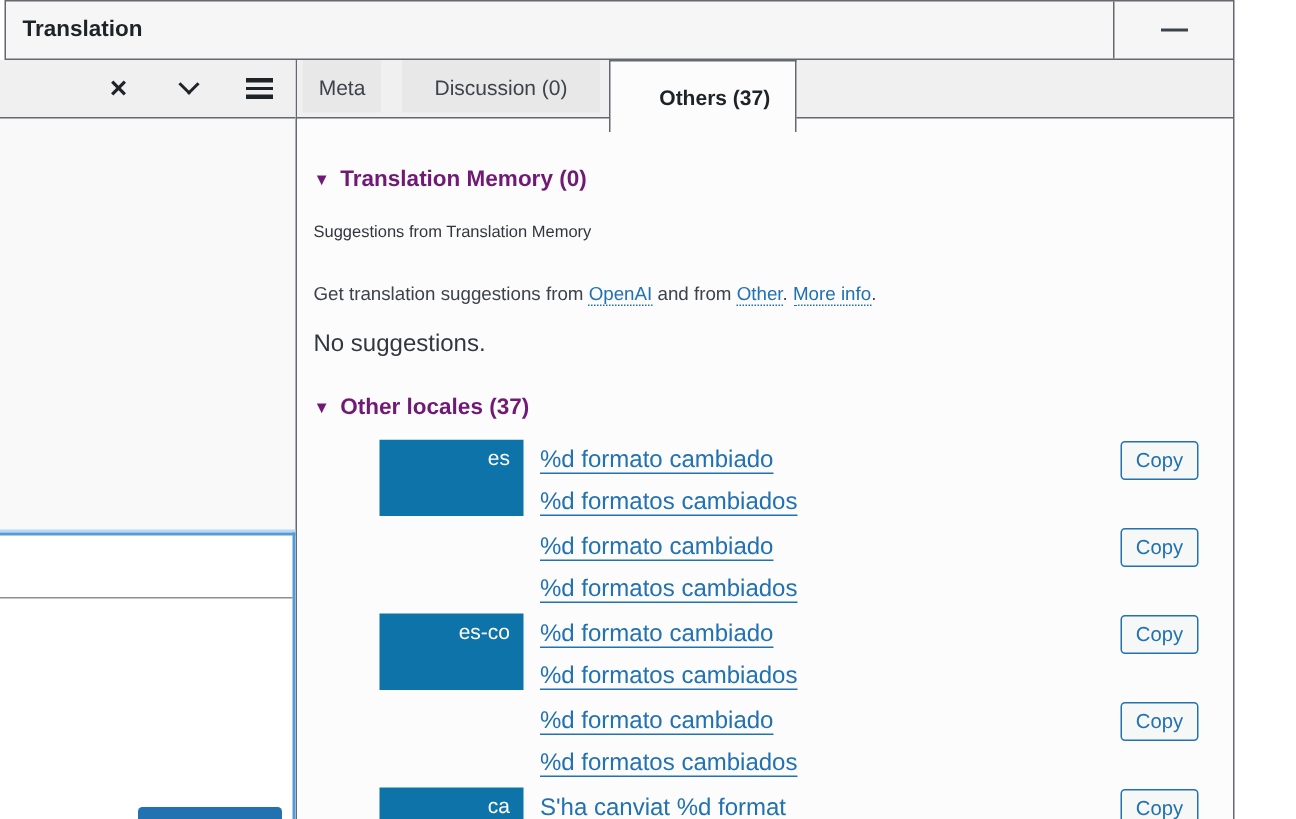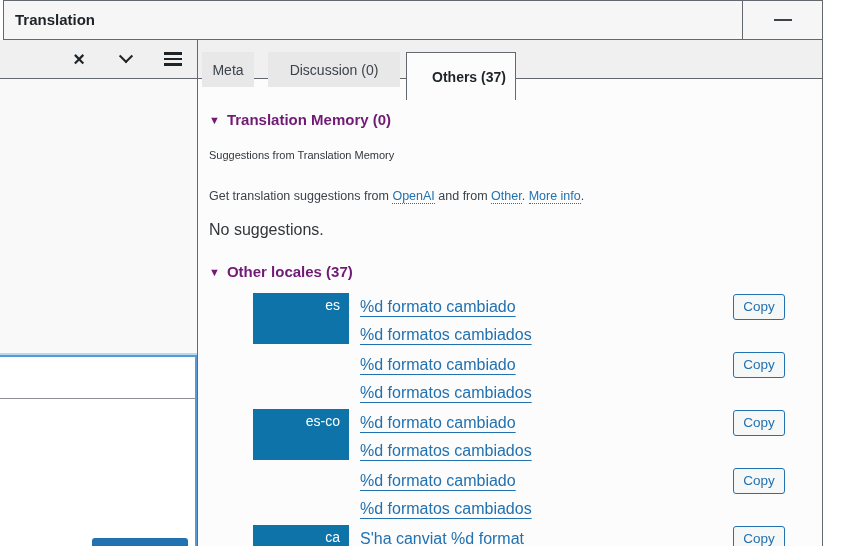--- a/index.html
+++ b/index.html
@@ -39,26 +39,26 @@
                     background:#8c8f94; }
   .primary-btn-sliver { position:absolute; left:92px; bottom:0; width:96px;
                         height:8px; background:#2271b1;
                         border-radius:3px 3px 0 0; cursor:pointer; }
 
   
   .right-panel { position:absolute; left:198px; top:40px; width:625px; bottom:0;
                  background:#fcfcfc; border-right:1px solid #646970; }
   .tabbar { position:relative; height:39px; background:#f0f0f1;
             border-bottom:1px solid #646970; z-index:1; }
-  .tab { position:absolute; top:12px; height:35px; background:#e8e8e9;
+  .tab { position:absolute; top:0; height:35px; background:#e8e8e9;
          display:flex; align-items:center; justify-content:center;
          font-size:14px; color:#3c434a; cursor:pointer; }
   .tab-meta { left:4px; width:52px; }
   .tab-discussion { left:70px; width:132px; }
-  .tab-others { left:208px; width:110px; height:48px; background:#fcfcfc;
+  .tab-others { left:208px; width:125px; height:48px; background:#fcfcfc;
                 border:1px solid #646970; border-bottom:none;
                 font-weight:bold; color:#1d2327; z-index:2;padding-left:16px; }
 
   .content { position:absolute; left:0; top:40px; right:0; bottom:0; overflow:hidden; }
 
   .section-heading { position:absolute; left:11px; font-size:15px; font-weight:bold;
                      color:#701a75; cursor:pointer; }
   .collapse-tri { font-size:11px; margin-right:7px; position:relative; top:-1px; }
   .tm-heading { top:31px; }
   .tm-subtitle { position:absolute; left:11px; top:69px; font-size:11px; color:#32373c;text-align:right; }
@@ -71,21 +71,21 @@
   .locale-rows { position:absolute; left:0; right:0; top:213px; bottom:0; overflow:hidden;padding-left:44px; }
   .locale-row { position:relative; height:51px; margin-bottom:7px; }
   .locale-badge { position:absolute; left:11px; top:0; width:96px; height:51px;
                   background:#0d73a8; color:#ffffff; font-size:14px;
                   text-align:right; padding:4px 9px; }
   .locale-links { position:absolute; left:118px; top:0; }
   .t-line { display:block; font-size:16px; line-height:28px; color:#2271b1;
             text-decoration:underline; text-underline-offset:4px;
             text-decoration-thickness:1px; cursor:pointer; }
   .t-line:empty { display:none; }
-  .copy-btn { position:absolute; right:37px; top:1px; width:52px; height:26px;
+  .copy-btn { position:absolute; right:23px; top:1px; width:52px; height:26px;
               background:#f6f7f7; border:1px solid #2271b1; border-radius:3px;
               color:#2271b1; font-size:13.5px; text-align:center;
               line-height:24px; cursor:pointer; }
 </style>
 </head>
 <body>
 
 <div class="window">
 
   <div class="titlebar">

